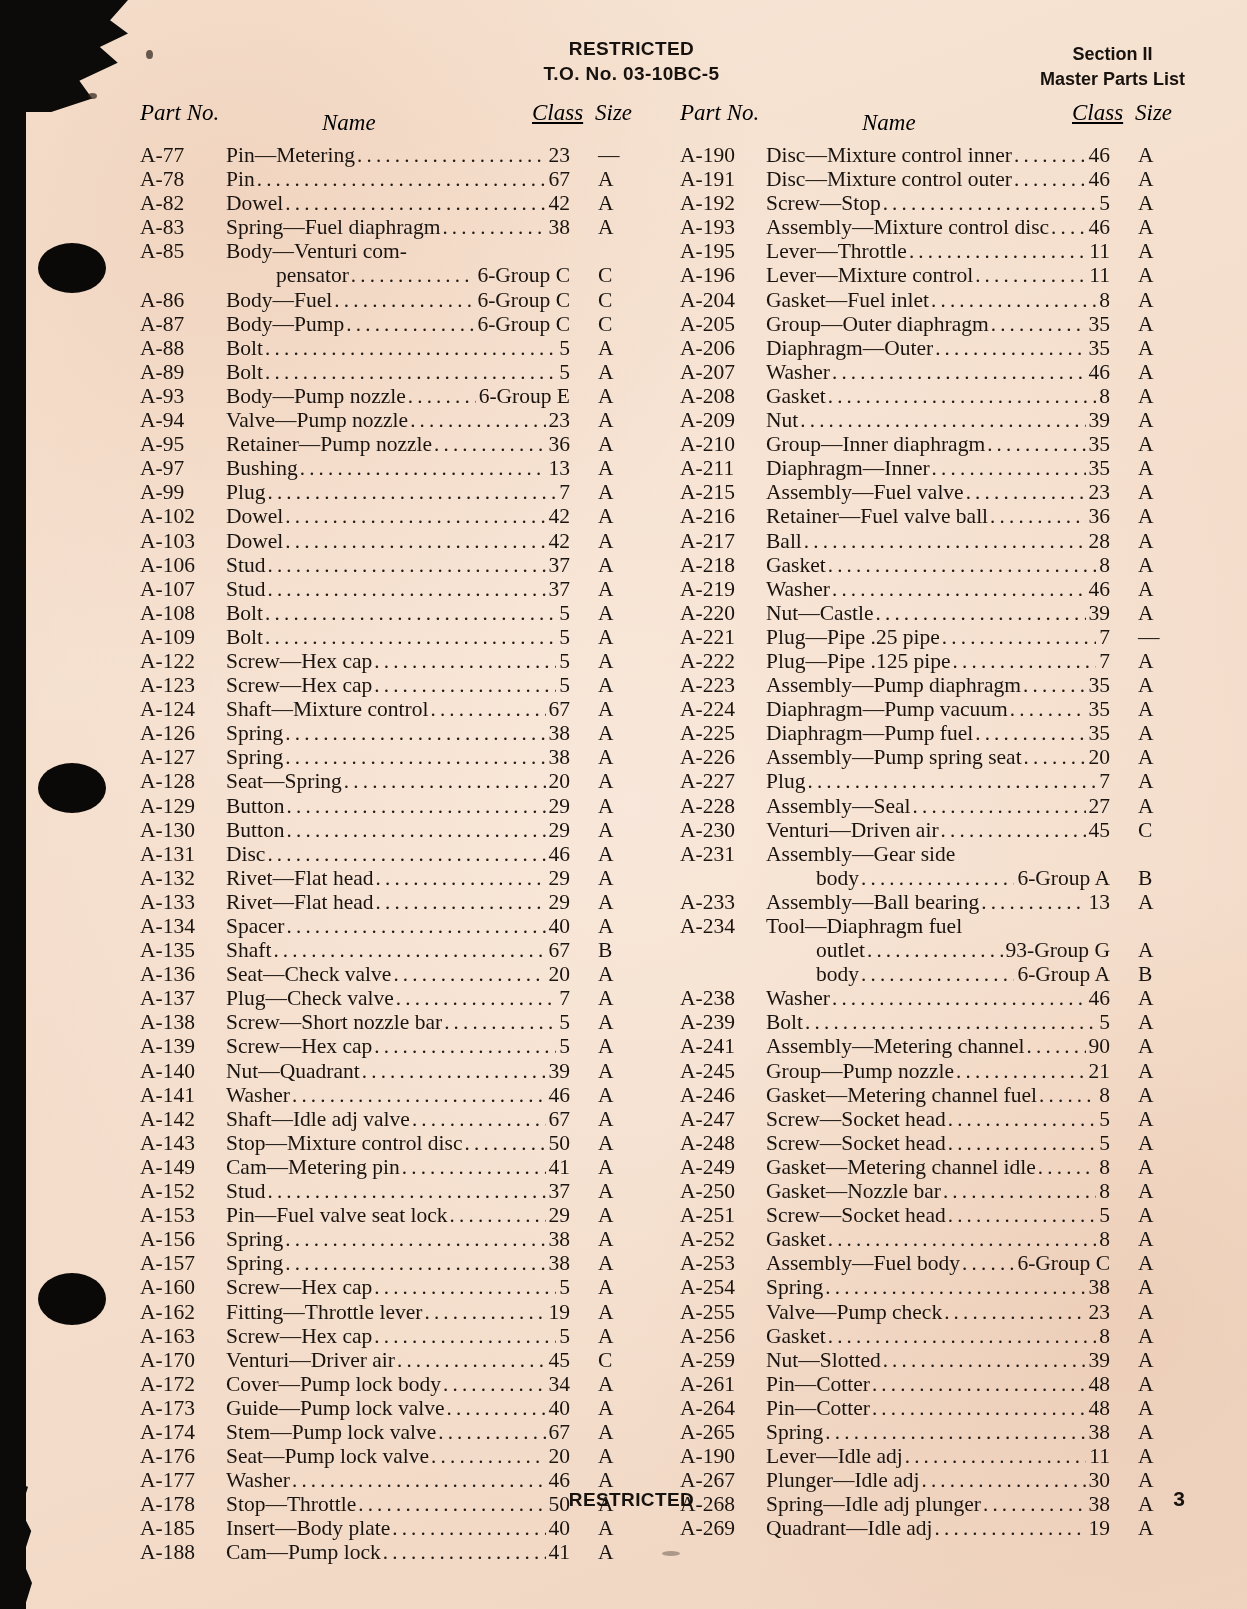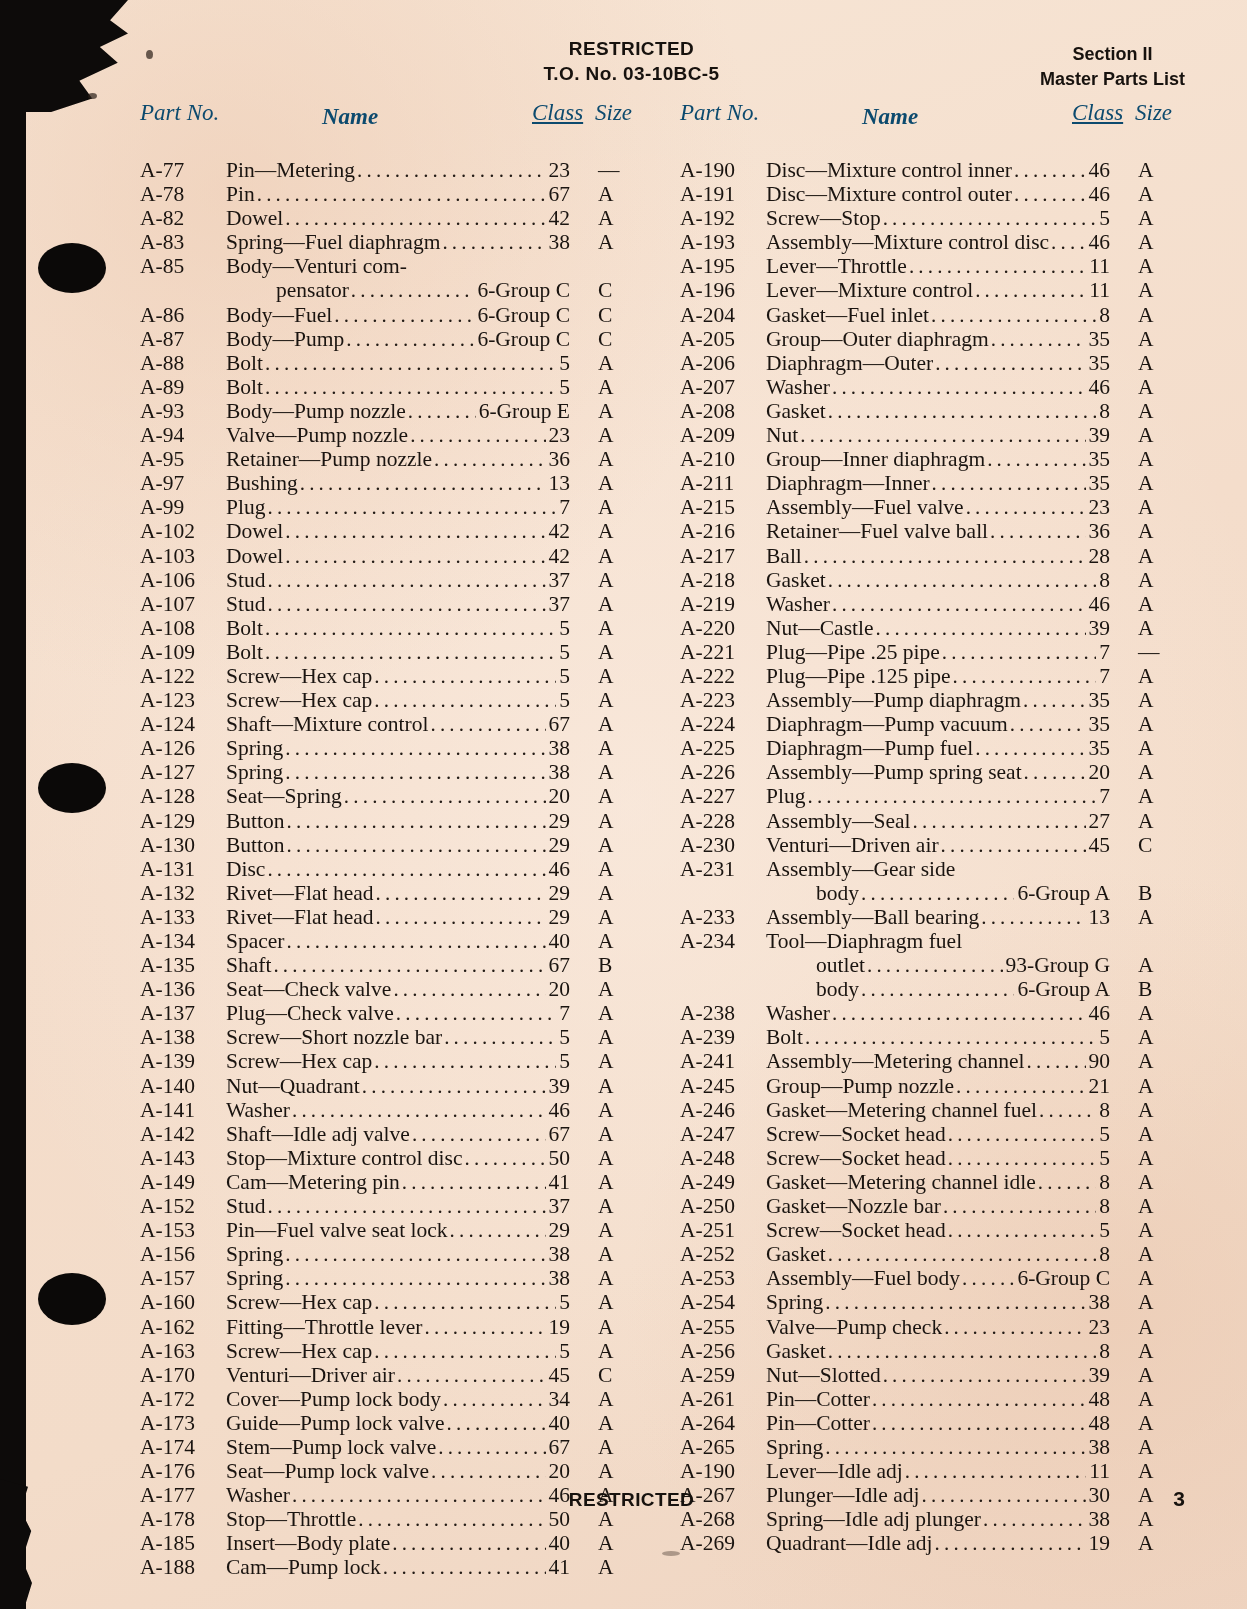--- a/index.html
+++ b/index.html
@@ -108,28 +108,28 @@
     width: 500px;
   }
   .col.left  { left: 140px; }
   .col.right { left: 680px; }
 
   .col-head {
     position: relative;
     height: 38px;
     font-style: italic;
     font-size: 23px;
-    color: #0c4a6e;
+    color: #000000;
   }
   .col-head .ch-part  { position: absolute; left: 0px;  top: 0; }
-  .col-head .ch-name  { position: absolute; left: 182px; top: 4px; font-weight: bold; }
+  .col-head .ch-name  { position: absolute; left: 182px; top: 10px; }
   .col-head .ch-class { position: absolute; left: 392px; top: 0; text-decoration: underline; }
   .col-head .ch-size  { position: absolute; left: 455px; top: 0; }
 
-  .rows { position: relative; margin-top: 20px; }
+  .rows { position: relative; margin-top: 5px; }
 
   .row {
     position: relative;
     height: 24.1px;
     font-size: 21.5px;
     line-height: 24px;
     white-space: nowrap;
   }
   .partno {
     position: absolute;

